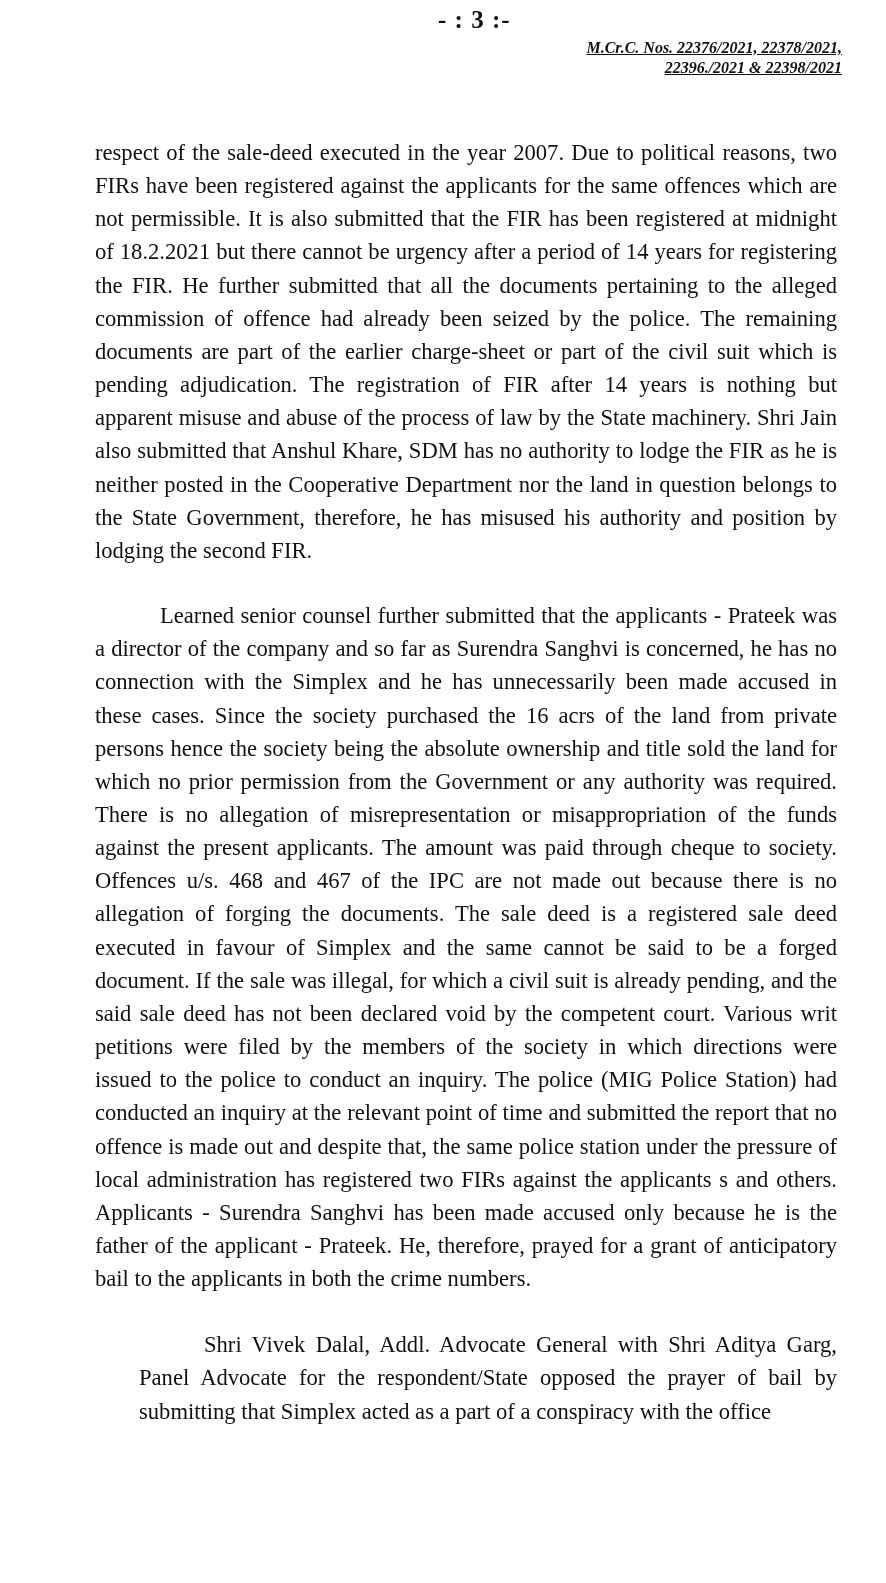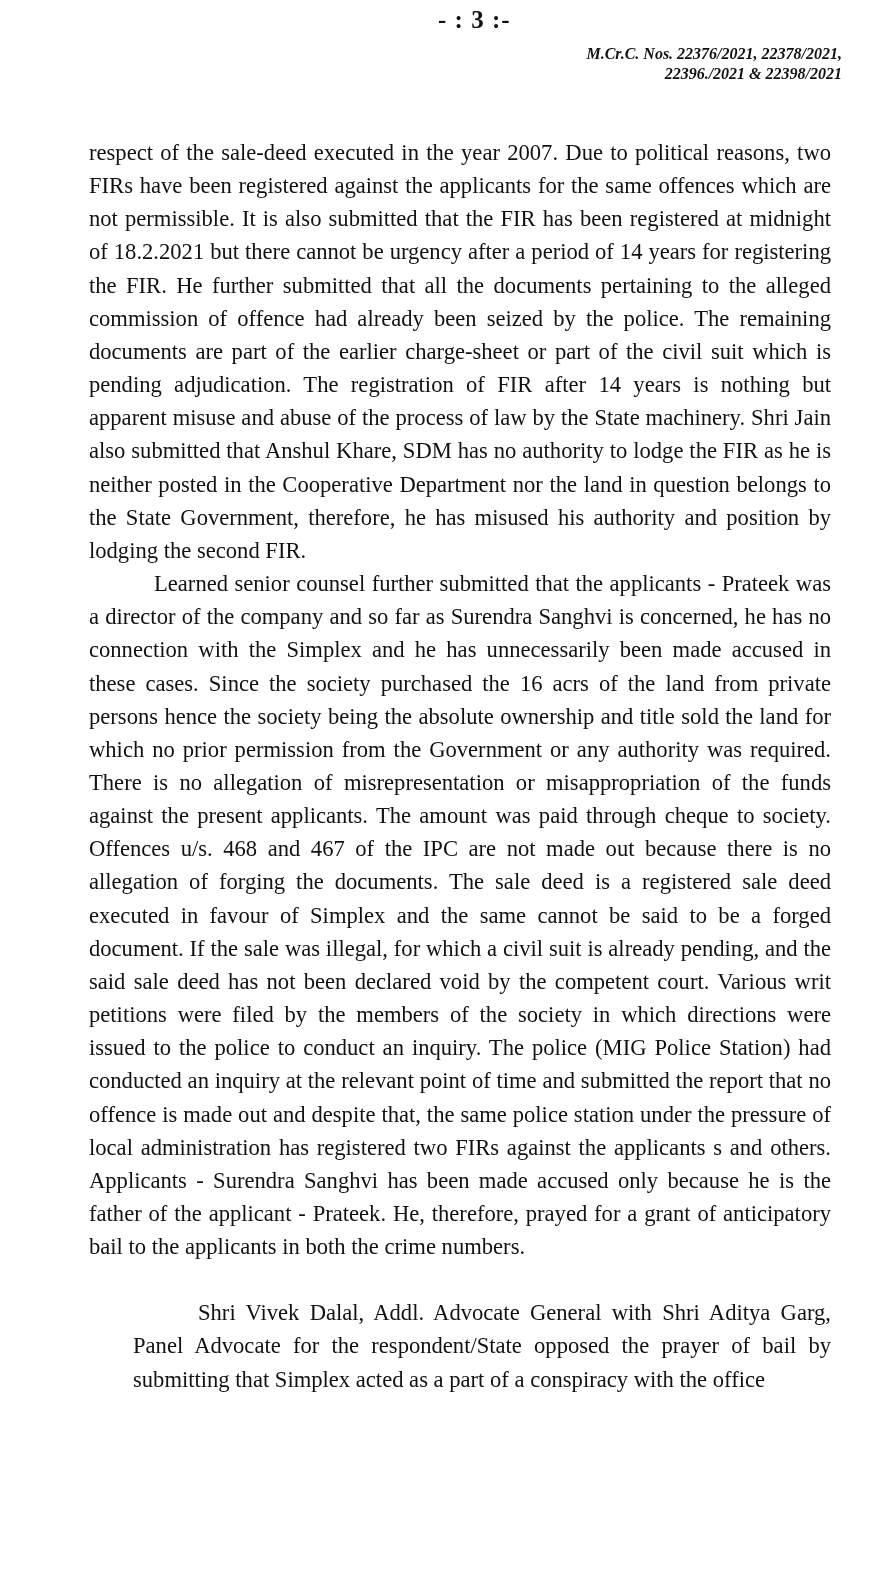--- a/index.html
+++ b/index.html
@@ -19,44 +19,46 @@
       position: absolute;
       top: 6px;
       left: 438px;
       font-size: 25px;
       font-weight: bold;
       letter-spacing: 1px;
       white-space: nowrap;
     }
     .case-ref {
       position: absolute;
-      top: 44px;
+      top: 38px;
       right: 44px;
       text-align: right;
       font-size: 16px;
       font-weight: bold;
       font-style: italic;
+      text-decoration: underline;
       line-height: 20px;
     }
     .case-ref span { display: block; }
     .body-text {
       position: absolute;
       top: 136px;
-      left: 89px;
+      left: 95px;
       width: 742px;
       font-size: 22.6px;
       line-height: 33.15px;
       text-align: justify;
     }
     .para {
       margin: 0;
       text-align: justify;
     }
     .para.indent {
       text-indent: 65px;
+      margin-top: 32px;
     }
     .para.gap-before {
       margin-top: 33px;
       margin-left: 44px;
     }
   </style>
 </head>
 <body>
 
 <div class="page-number">- : 3 :-</div>

